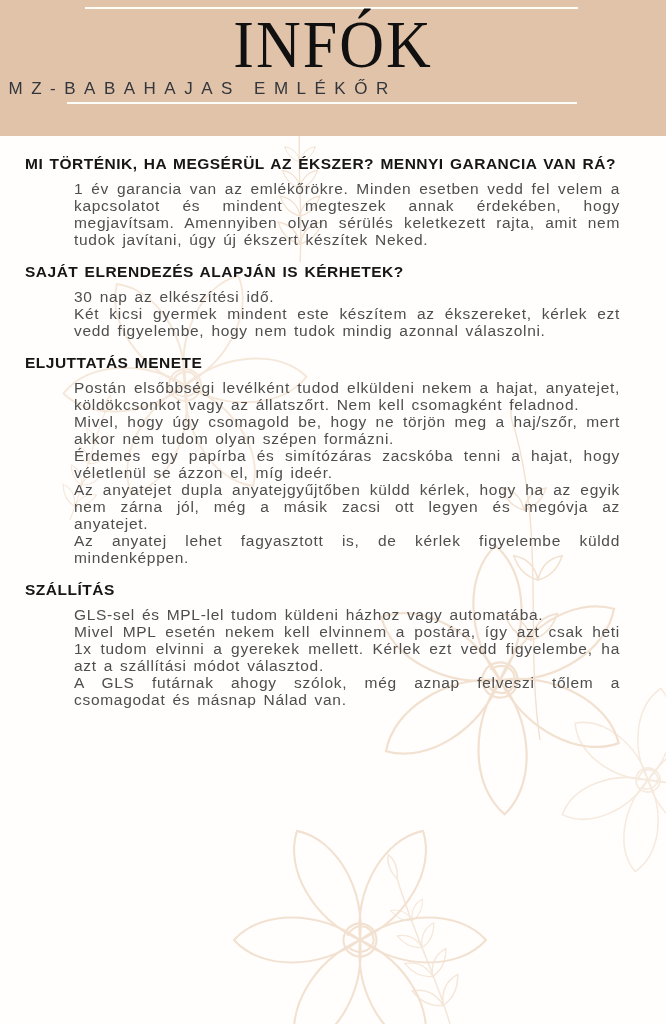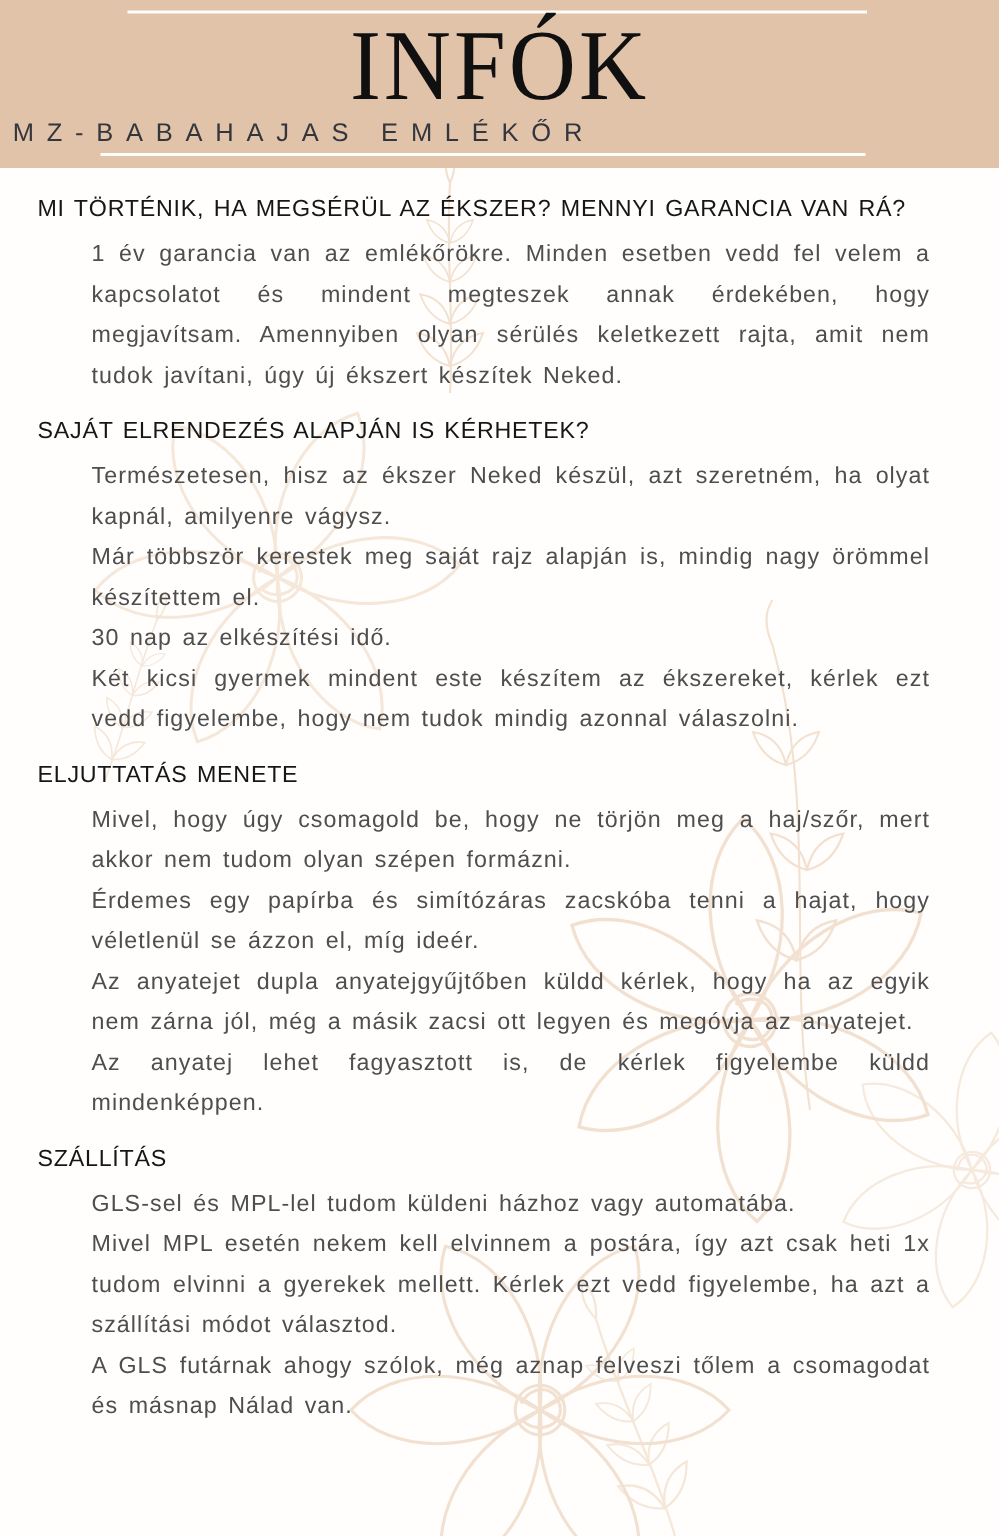--- a/index.html
+++ b/index.html
@@ -15,21 +15,21 @@
   body{
     width:666px;height:1024px;
     background:#fffefd;
     font-family:"Liberation Sans", sans-serif;
     position:relative;
     overflow:hidden;
   }
   
   .header{
     position:relative;
-    width:100%;height:112px;
+    width:100%;height:136px;
     background:var(--header-bg);
     z-index:2;
   }
   .header .rule{
     position:absolute;height:2px;background:var(--rule);
   }
   .header .rule-top{top:7px;left:85px;right:88px;}
   .header .rule-bottom{top:102px;left:67px;right:89px;}
   .header .title{
     position:absolute;top:8px;left:0;right:0;
@@ -60,31 +60,31 @@
   }
   .watermark svg{display:block;}
   
   .content{
     position:relative;
     z-index:2;
     padding:2px 40px 0 25px;
   }
   .qa h2{
     font-size:15.5px;
-    font-weight:400;
+    font-weight:700;
     letter-spacing:0.5px;
     word-spacing:1.5px;
     color:var(--heading-color);
     margin:15px 0 7px 0;
   }
   .qa:first-child h2{margin-top:17px;}
   .qa p{
-    margin:0 6px 0 36px;
+    margin:0 6px 0 49px;
     font-size:15.5px;
-    line-height:27px;
+    line-height:17px;
     letter-spacing:0.7px;
     word-spacing:2px;
     color:var(--body-color);
     text-align:justify;
   }
 </style>
 </head>
 <body>
 
 <div class="watermark">
@@ -145,38 +145,34 @@
   <div id="sections-root">
   <section class="qa">
     <h2>MI TÖRTÉNIK, HA MEGSÉRÜL AZ ÉKSZER? MENNYI GARANCIA VAN RÁ?</h2>
     <div class="paras">
   <p>1 év garancia van az emlékőrökre. Minden esetben vedd fel velem a kapcsolatot és mindent megteszek annak érdekében, hogy megjavítsam. Amennyiben olyan sérülés keletkezett rajta, amit nem tudok javítani, úgy új ékszert készítek Neked.</p>
 </div>
   </section>
 
   <section class="qa">
     <h2>SAJÁT ELRENDEZÉS ALAPJÁN IS KÉRHETEK?</h2>
-    <div class="paras">
-  <p>Természetesen, hisz az ékszer Neked készül, azt szeretném, ha olyat kapnál, amilyenre vágysz.</p>
-
-  <p>Már többször kerestek meg saját rajz alapján is, mindig nagy örömmel készítettem el.</p>
-</div>
   </section>
 
   <section class="qa">
     <div class="paras">
   <p>30 nap az elkészítési idő.</p>
 
   <p>Két kicsi gyermek mindent este készítem az ékszereket, kérlek ezt vedd figyelembe, hogy nem tudok mindig azonnal válaszolni.</p>
 </div>
   </section>
 
   <section class="qa">
     <h2>ELJUTTATÁS MENETE</h2>
     <div class="paras">
+  <p>Postán elsőbbségi levélként tudod elküldeni nekem a hajat, anyatejet, köldökcsonkot vagy az állatszőrt. Nem kell csomagként feladnod.</p>
 
   <p>Mivel, hogy úgy csomagold be, hogy ne törjön meg a haj/szőr, mert akkor nem tudom olyan szépen formázni.</p>
 
   <p>Érdemes egy papírba és simítózáras zacskóba tenni a hajat, hogy véletlenül se ázzon el, míg ideér.</p>
 
   <p>Az anyatejet dupla anyatejgyűjtőben küldd kérlek, hogy ha az egyik nem zárna jól, még a másik zacsi ott legyen és megóvja az anyatejet.</p>
 
   <p>Az anyatej lehet fagyasztott is, de kérlek figyelembe küldd mindenképpen.</p>
 </div>
   </section>

